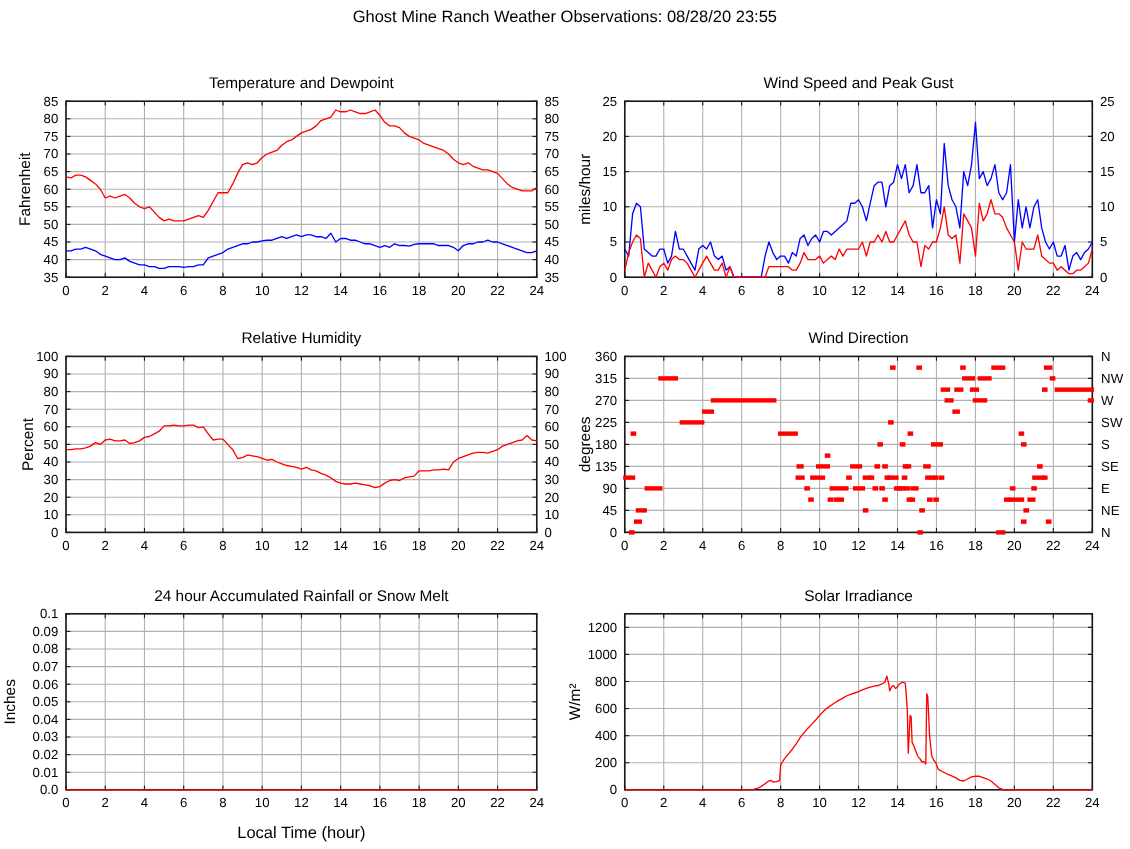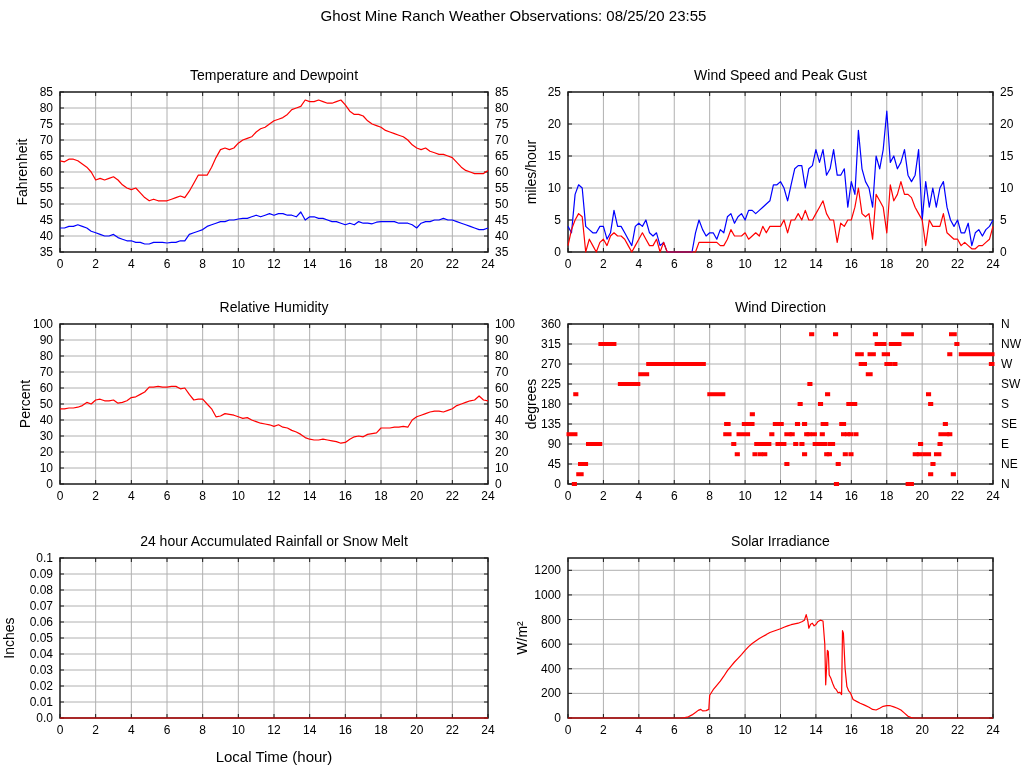--- a/index.html
+++ b/index.html
@@ -12,21 +12,21 @@
   #charts-canvas text{font-family:"Liberation Sans",sans-serif;fill:#000;}
   .tick-label{font-size:12px;}
   .chart-title{font-size:14px;}
   .axis-label{font-size:14px;}
   .x-axis-title{font-size:15px;}
 </style>
 </head>
 <body>
 
 <div id="dashboard">
-  <div id="page-title">Ghost Mine Ranch Weather Observations: 08/25/20 23:55</div>
+  <div id="page-title">Ghost Mine Ranch Weather Observations: 08/28/20 23:55</div>
   <svg id="charts-canvas" width="1027" height="772" viewBox="0 0 1027 772">
       <g>
         <line x1="95.66666666666666" y1="92" x2="95.66666666666666" y2="252" stroke="#b0b0b0" stroke-width="1"></line>
         <line x1="131.33333333333331" y1="92" x2="131.33333333333331" y2="252" stroke="#b0b0b0" stroke-width="1"></line>
         <line x1="167" y1="92" x2="167" y2="252" stroke="#b0b0b0" stroke-width="1"></line>
         <line x1="202.66666666666666" y1="92" x2="202.66666666666666" y2="252" stroke="#b0b0b0" stroke-width="1"></line>
         <line x1="238.33333333333334" y1="92" x2="238.33333333333334" y2="252" stroke="#b0b0b0" stroke-width="1"></line>
         <line x1="274" y1="92" x2="274" y2="252" stroke="#b0b0b0" stroke-width="1"></line>
         <line x1="309.6666666666667" y1="92" x2="309.6666666666667" y2="252" stroke="#b0b0b0" stroke-width="1"></line>
         <line x1="345.3333333333333" y1="92" x2="345.3333333333333" y2="252" stroke="#b0b0b0" stroke-width="1"></line>

